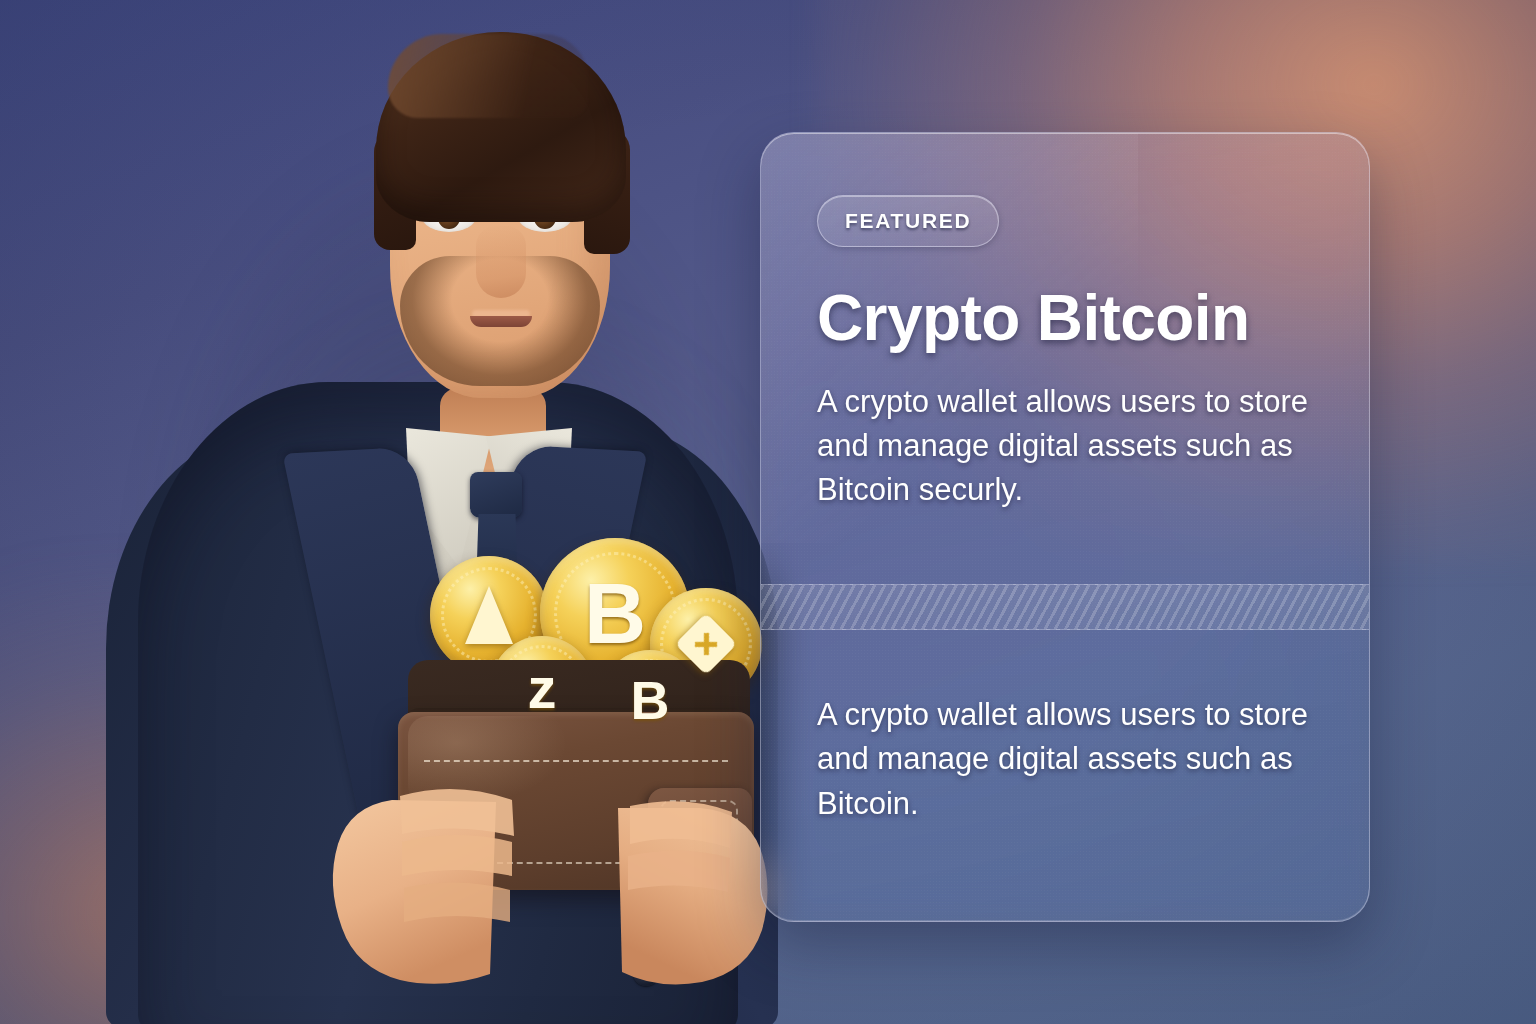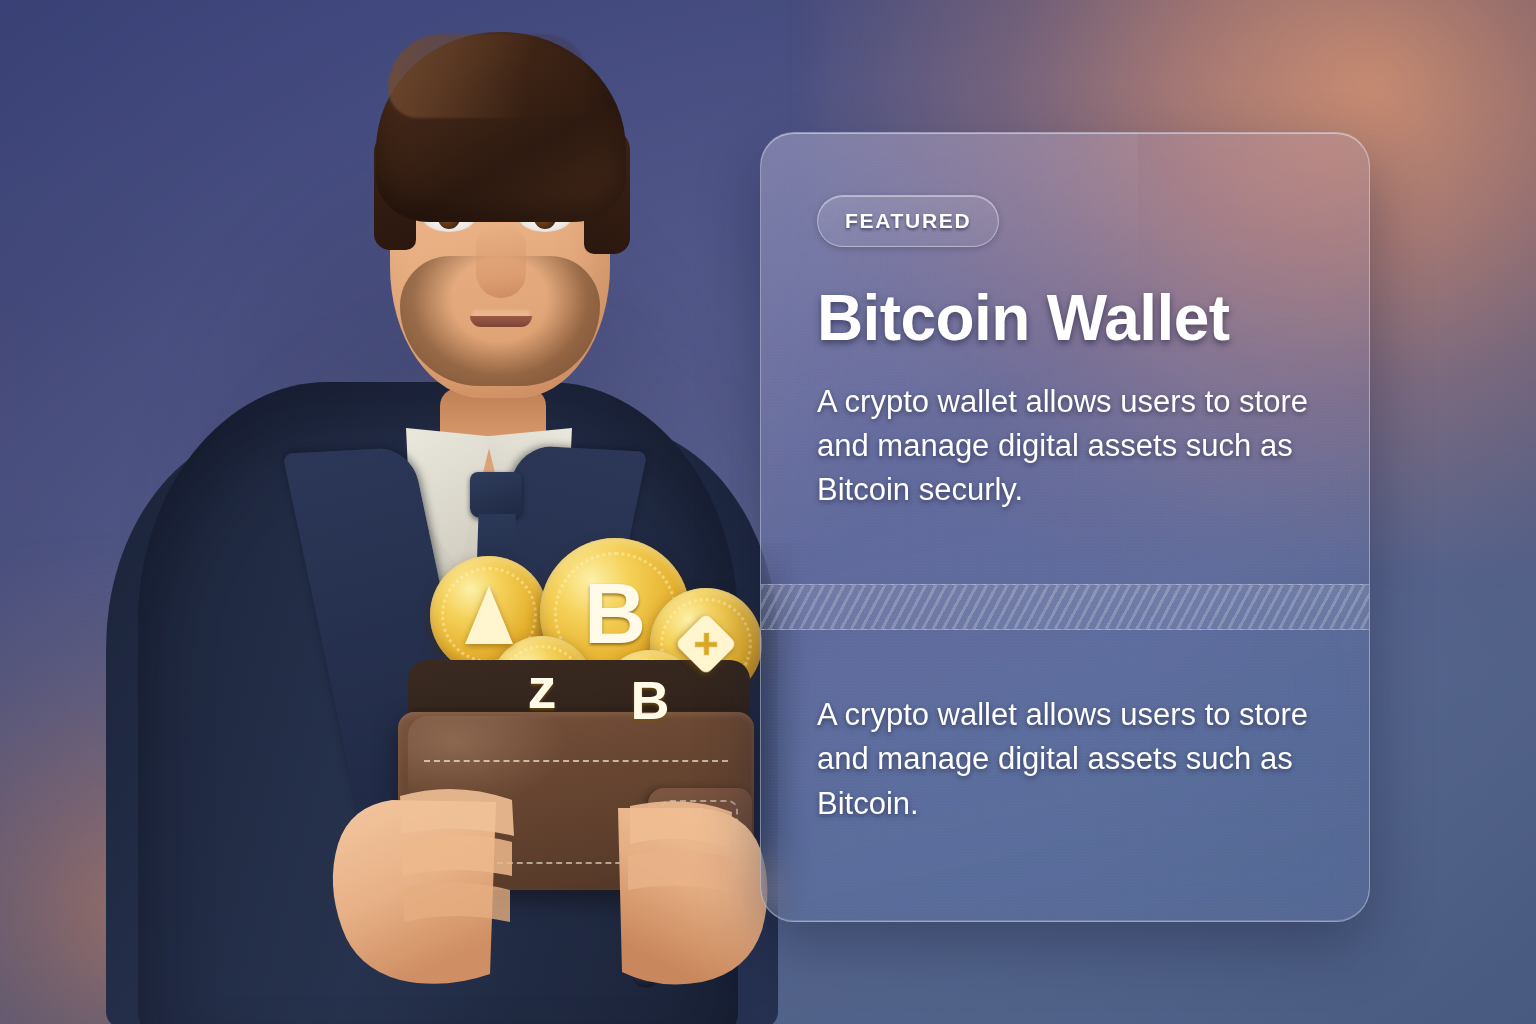--- a/index.html
+++ b/index.html
@@ -608,21 +608,21 @@
   <div class="card">
     <div class="card-sheen"></div>
     <div class="card-noise"></div>
 
     <div class="card-inner">
 
       <div class="badge">
         <span class="badge-label">FEATURED</span>
       </div>
 
-      <h1 class="card-title">Bitcoin Wallet</h1>
+      <h1 class="card-title">Crypto Bitcoin</h1>
 
       <p class="card-body">A crypto wallet allows users to store and manage digital assets such as Bitcoin securly.</p>
     </div>
 
     <div class="divider"></div>
 
     <div class="card-lower">
       <p class="card-body2">A crypto wallet allows users to store and manage digital assets such as Bitcoin.</p>
     </div>
   </div>

